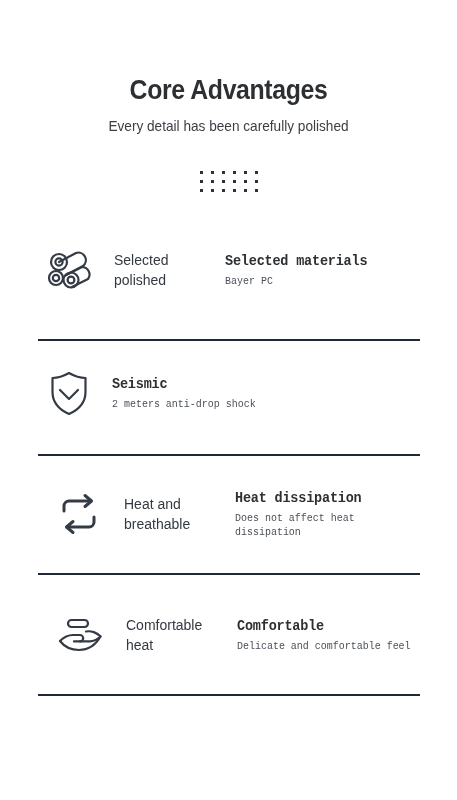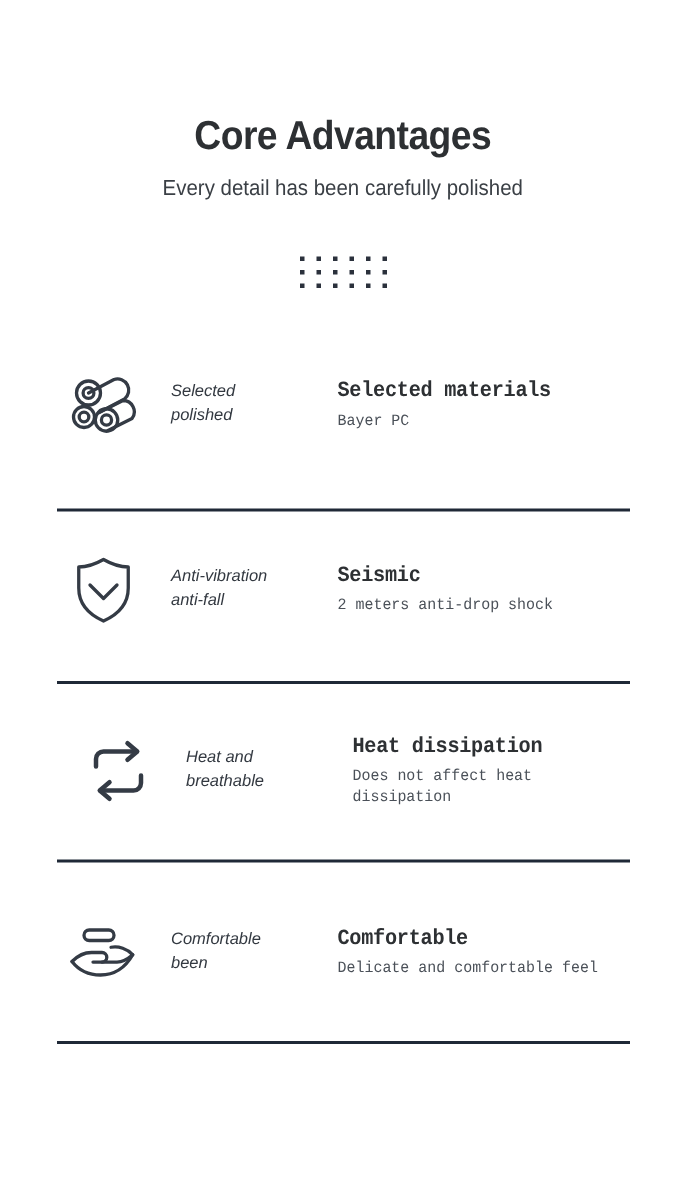--- a/index.html
+++ b/index.html
@@ -89,26 +89,25 @@
     align-items: center;
     justify-content: center;
     color: #343b45;
   }
   .feature-icon svg {
     display: block;
   }
 
   .feature-label {
     flex: 0 0 113px;
-    font-size: 11px;
+    font-size: 14px;
     line-height: 1.45;
     color: #333941;
     padding-left: 14px;
     box-sizing: border-box;
-    font-style: italic;
   }
 
   .feature-main {
     flex: 1 1 auto;
     padding-left: 12px;
     font-family: Liberation Mono, monospace;
   }
   .feature-title {
     font-size: 14.5px;
     font-weight: bold;
@@ -185,24 +184,20 @@
 
     <div class="divider divider-gap-above"></div>
 
     <div class="feature-row" style="margin-top:22px;">
       <div class="feature-icon">
         <svg width="40" height="46" viewBox="0 0 40 46" fill="none" stroke="currentColor" stroke-width="2.2" stroke-linecap="round" stroke-linejoin="round">
           <path d="M20 3 C13 7 7 8 3.5 8 L3.5 22 C3.5 33 11 40 20 44 C29 40 36.5 33 36.5 22 L36.5 8 C33 8 27 7 20 3 Z"></path>
           <path d="M11 20 L20 29 L29 20"></path>
         </svg>
       </div>
-      <div class="feature-label">
-        <div>Anti-vibration</div>
-        <div>anti-fall</div>
-      </div>
       <div class="feature-main">
         <div class="feature-title">Seismic</div>
         <div class="feature-desc">2 meters anti-drop shock</div>
       </div>
     </div>
 
     <div class="divider" style="margin-top:31px;"></div>
 
     <div class="feature-row" style="margin-top:28px;padding-left:48px;">
       <div class="feature-icon">
@@ -218,32 +213,32 @@
         <div>breathable</div>
       </div>
       <div class="feature-main">
         <div class="feature-title">Heat dissipation</div>
         <div class="feature-desc">Does not affect heat dissipation</div>
       </div>
     </div>
 
     <div class="divider" style="margin-top:29px;"></div>
 
-    <div class="feature-row" style="margin-top:30px;">
+    <div class="feature-row" style="margin-top:30px;margin-left:12px;">
       <div class="feature-icon">
         <svg width="48" height="38" viewBox="0 0 48 38" fill="none" stroke="currentColor" stroke-width="2.2" stroke-linecap="round" stroke-linejoin="round">
           <rect x="11" y="4" width="20" height="7" rx="3.5"></rect>
           <path d="M3 25 C7 21 12 19 16 19 L23 19 A3.2 3.2 0 0 1 23 25.4 L17 25.4"></path>
           <path d="M23 25.4 L33 25.4 C37 25.4 40 23.5 43.5 20.5 C40 16.5 34 14.5 29 15.5"></path>
           <path d="M3 25 C8 31.5 15 34 22 34 C30 34 38 30 43.5 20.5"></path>
         </svg>
       </div>
       <div class="feature-label">
         <div>Comfortable</div>
-        <div>been</div>
+        <div>heat</div>
       </div>
       <div class="feature-main">
         <div class="feature-title">Comfortable</div>
         <div class="feature-desc">Delicate and comfortable feel</div>
       </div>
     </div>
 
     <div class="divider" style="margin-top:29px;"></div>
 
   </div>

